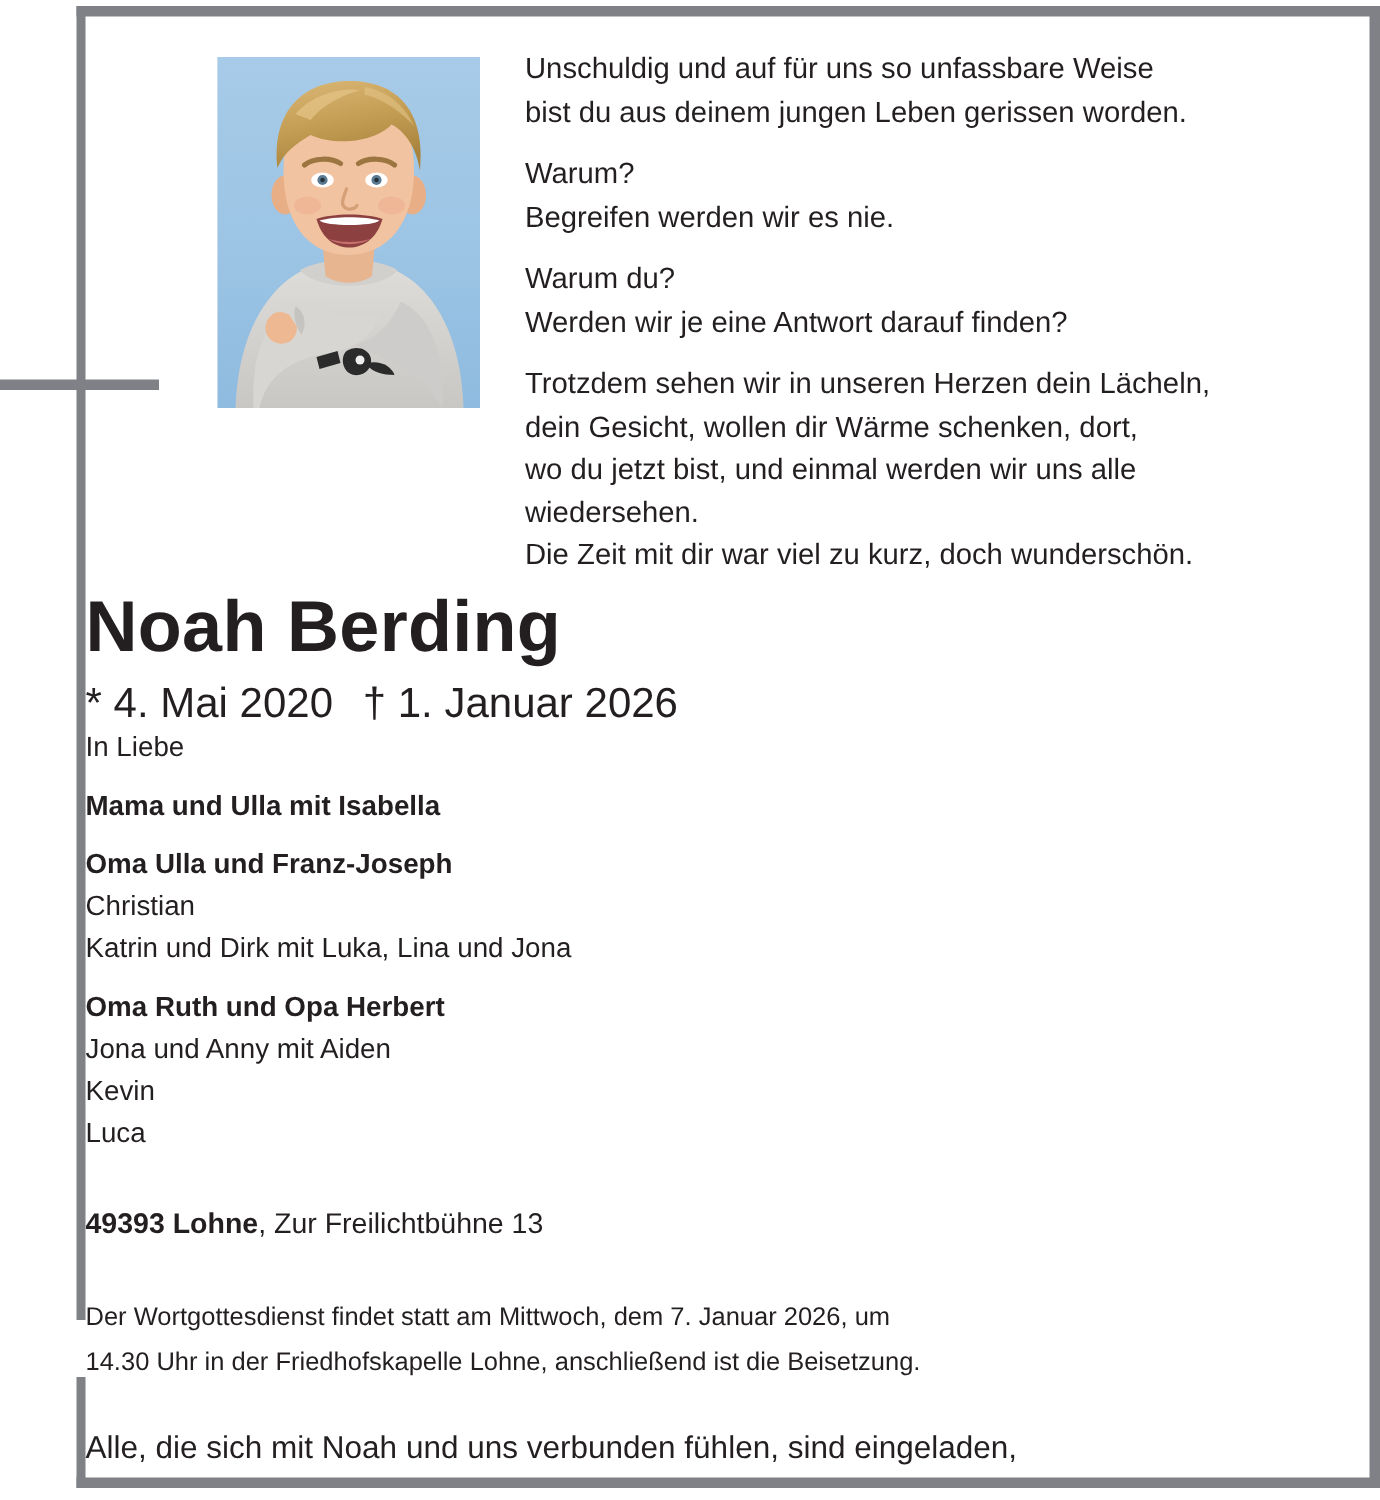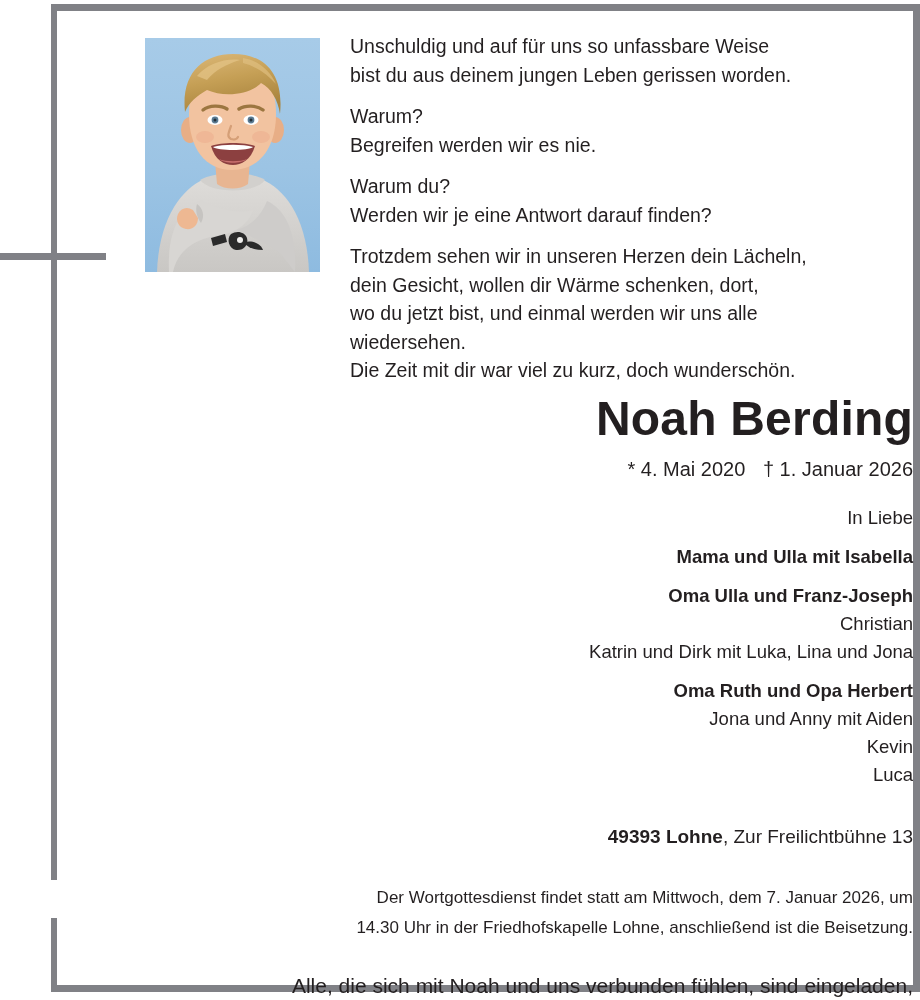--- a/index.html
+++ b/index.html
@@ -58,38 +58,38 @@
   .verse .stanza { margin: 0 0 13px 0; }
   .verse .stanza:last-child { margin-bottom: 0; }
   .verse .line { white-space: nowrap; }
 
   
   .center-col {
     position: absolute;
     left: 57px;
     top: 390px;
     width: 856px;
-    text-align: right;
+    text-align: left;
   }
   .deceased-name {
     font-size: 48px;
     font-weight: bold;
     line-height: 58px;
     letter-spacing: 0.2px;
     color: #231f20;
   }
   .dates {
-    font-size: 20px;
+    font-size: 28px;
     line-height: 30px;
     margin-top: 6px;
     color: #231f20;
   }
   .dates .gap { display: inline-block; width: 12px; }
 
-  .mourners { margin-top: 20px; }
+  .mourners { }
   .mourners .m-line {
     font-size: 18.5px;
     line-height: 28px;
     color: #231f20;
   }
   .mourners .m-line.bold { font-weight: bold; }
   .mourners .m-line.spaced-above { margin-top: 11px; }
 
   .address {
     margin-top: 34px;

